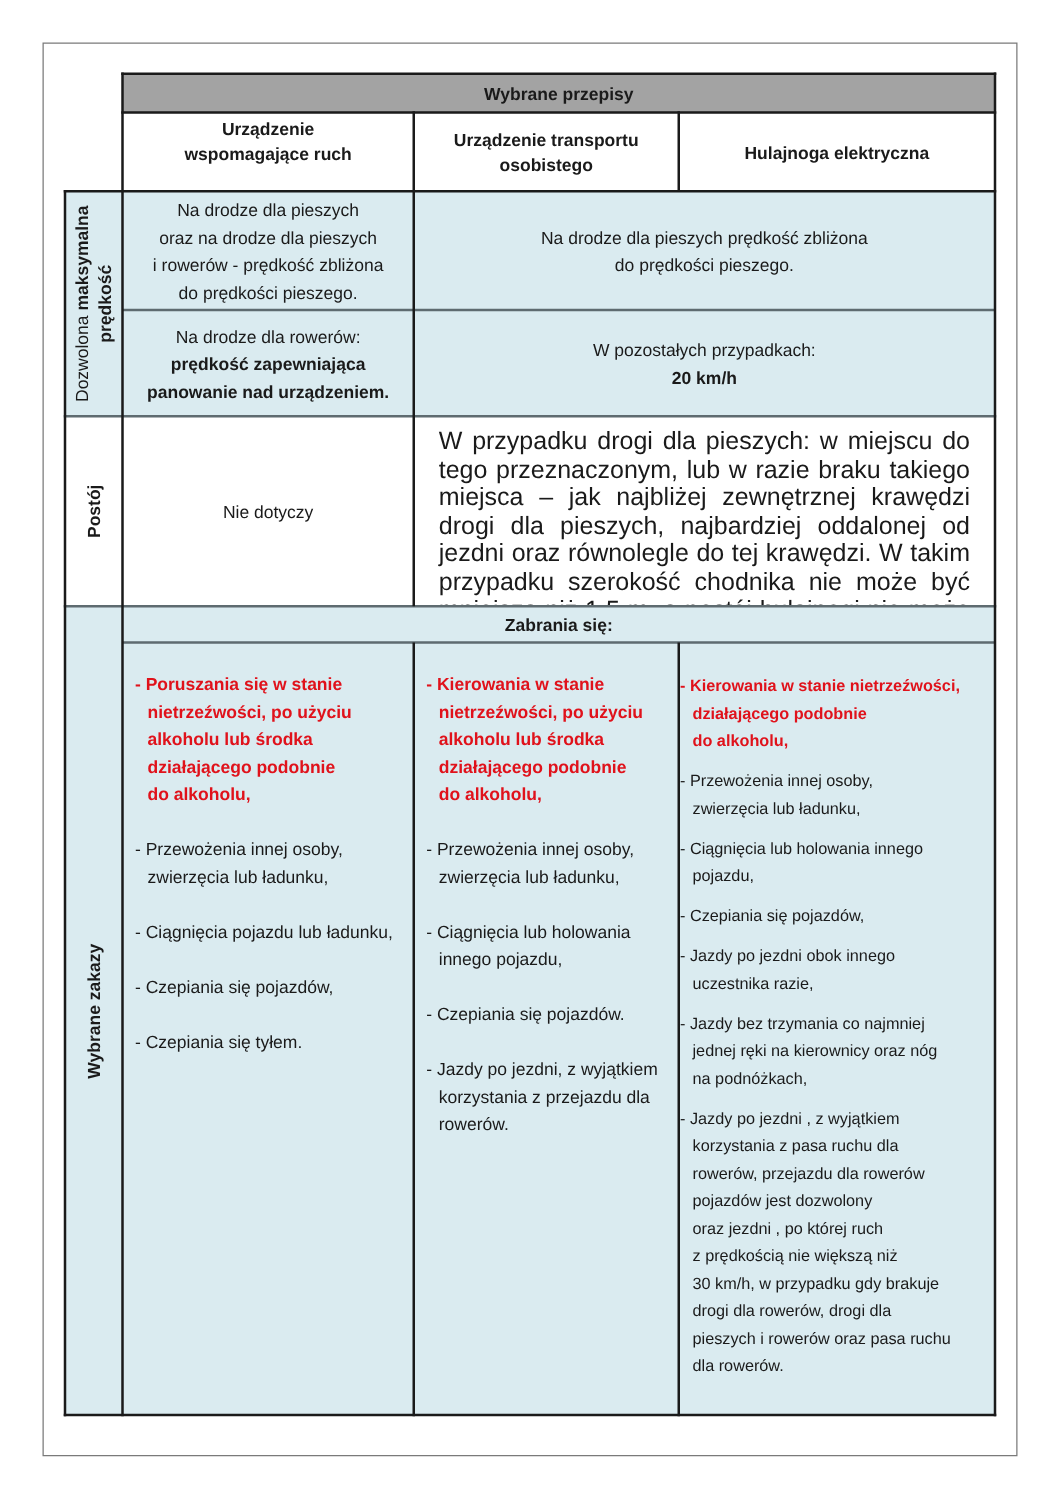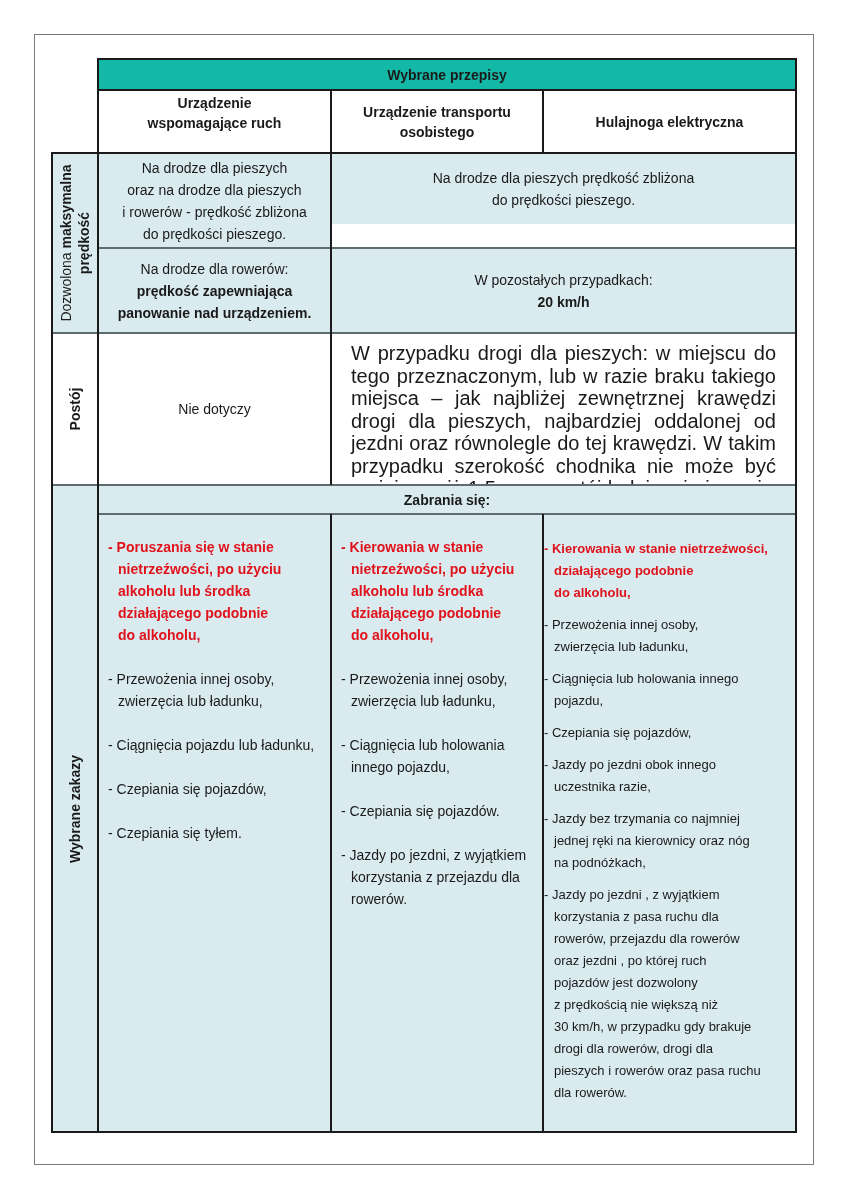--- a/index.html
+++ b/index.html
@@ -3,21 +3,21 @@
 <meta charset="utf-8">
 <style>
   html, body { margin:0; padding:0; background:#ffffff; }
   body { width:849px; height:1200px; position:relative; overflow:hidden;
          font-family:"Liberation Sans", "DejaVu Sans", sans-serif; color:#1a1a1a; }
   .frame { position:absolute; left:34px; top:34px; width:780px; height:1131px;
            border:1px solid #7a7a7a; box-sizing:border-box; }
   .cell { position:absolute; box-sizing:border-box; display:flex; flex-direction:column;
           align-items:center; justify-content:center; text-align:center; font-size:14px; line-height:22px; }
   .blue { background:#daebf0; }
-  .peach { background:#14b8a6;align-items:center; }
+  .peach { background:#a3a3a3;align-items:center; }
   .white { background:#ffffff; }
   .b { font-weight:bold; }
   .hline { position:absolute; height:2px; background:#1a1a1a; }
   .hthin { position:absolute; height:2px; background:#5e6b70; }
   .vline { position:absolute; width:2px; background:#1a1a1a; }
   .vlabel { position:absolute; display:flex; align-items:center; justify-content:center; }
   .vlabel .rot { transform:rotate(-90deg); white-space:nowrap; text-align:center; font-size:14px; line-height:18px; }
   .just { text-align:justify; text-align-last:left; font-size:20px; line-height:22.5px; }
   .list { position:absolute; box-sizing:border-box; font-size:14px; line-height:22px; text-align:left; }
   .item { padding-left:10px; text-indent:-10px; margin:0; }
@@ -58,21 +58,21 @@
   <span>i rowerów - prędkość zbliżona</span>
   <span>do prędkości pieszego.</span>
 </div>
 
 <div class="cell blue" style="left:98px; top:248px; width:233px; height:85px;">
   <span>Na drodze dla rowerów:</span>
   <span class="b">prędkość zapewniająca</span>
   <span class="b">panowanie nad urządzeniem.</span>
 </div>
 
-<div class="cell blue" style="left:331px; top:153px; width:465px; height:71px;">
+<div class="cell blue" style="left:331px; top:153px; width:465px; height:95px;">
   <span>Na drodze dla pieszych prędkość zbliżona</span>
   <span>do prędkości pieszego.</span>
 </div>
 
 <div class="cell blue" style="left:331px; top:248px; width:465px; height:85px;">
   <span>W pozostałych przypadkach:</span>
   <span class="b">20 km/h</span>
 </div>
 
 <div class="vlabel white" style="left:52px; top:333px; width:46px; height:152px;">
@@ -180,22 +180,22 @@
   <div class="item">
     <div>- Jazdy bez trzymania co najmniej</div>
     <div style="padding-left:10px">jednej ręki na kierownicy oraz nóg</div>
     <div style="padding-left:10px">na podnóżkach,</div>
   </div>
   <div style="height:10px"></div>
   <div class="item">
     <div>- Jazdy po jezdni , z wyjątkiem</div>
     <div style="padding-left:10px">korzystania z pasa ruchu dla</div>
     <div style="padding-left:10px">rowerów, przejazdu dla rowerów</div>
+    <div style="padding-left:10px">pojazdów jest dozwolony</div>
     <div style="padding-left:10px">oraz jezdni , po której ruch</div>
-    <div style="padding-left:10px">pojazdów jest dozwolony</div>
     <div style="padding-left:10px">z prędkością nie większą niż</div>
     <div style="padding-left:10px">30 km/h, w przypadku gdy brakuje</div>
     <div style="padding-left:10px">drogi dla rowerów, drogi dla</div>
     <div style="padding-left:10px">pieszych i rowerów oraz pasa ruchu</div>
     <div style="padding-left:10px">dla rowerów.</div>
   </div>
 </div>
 
 <div class="hline" style="left:97px; top:58px; width:700px;"></div>
 <div class="hline" style="left:97px; top:89px; width:700px;"></div>

